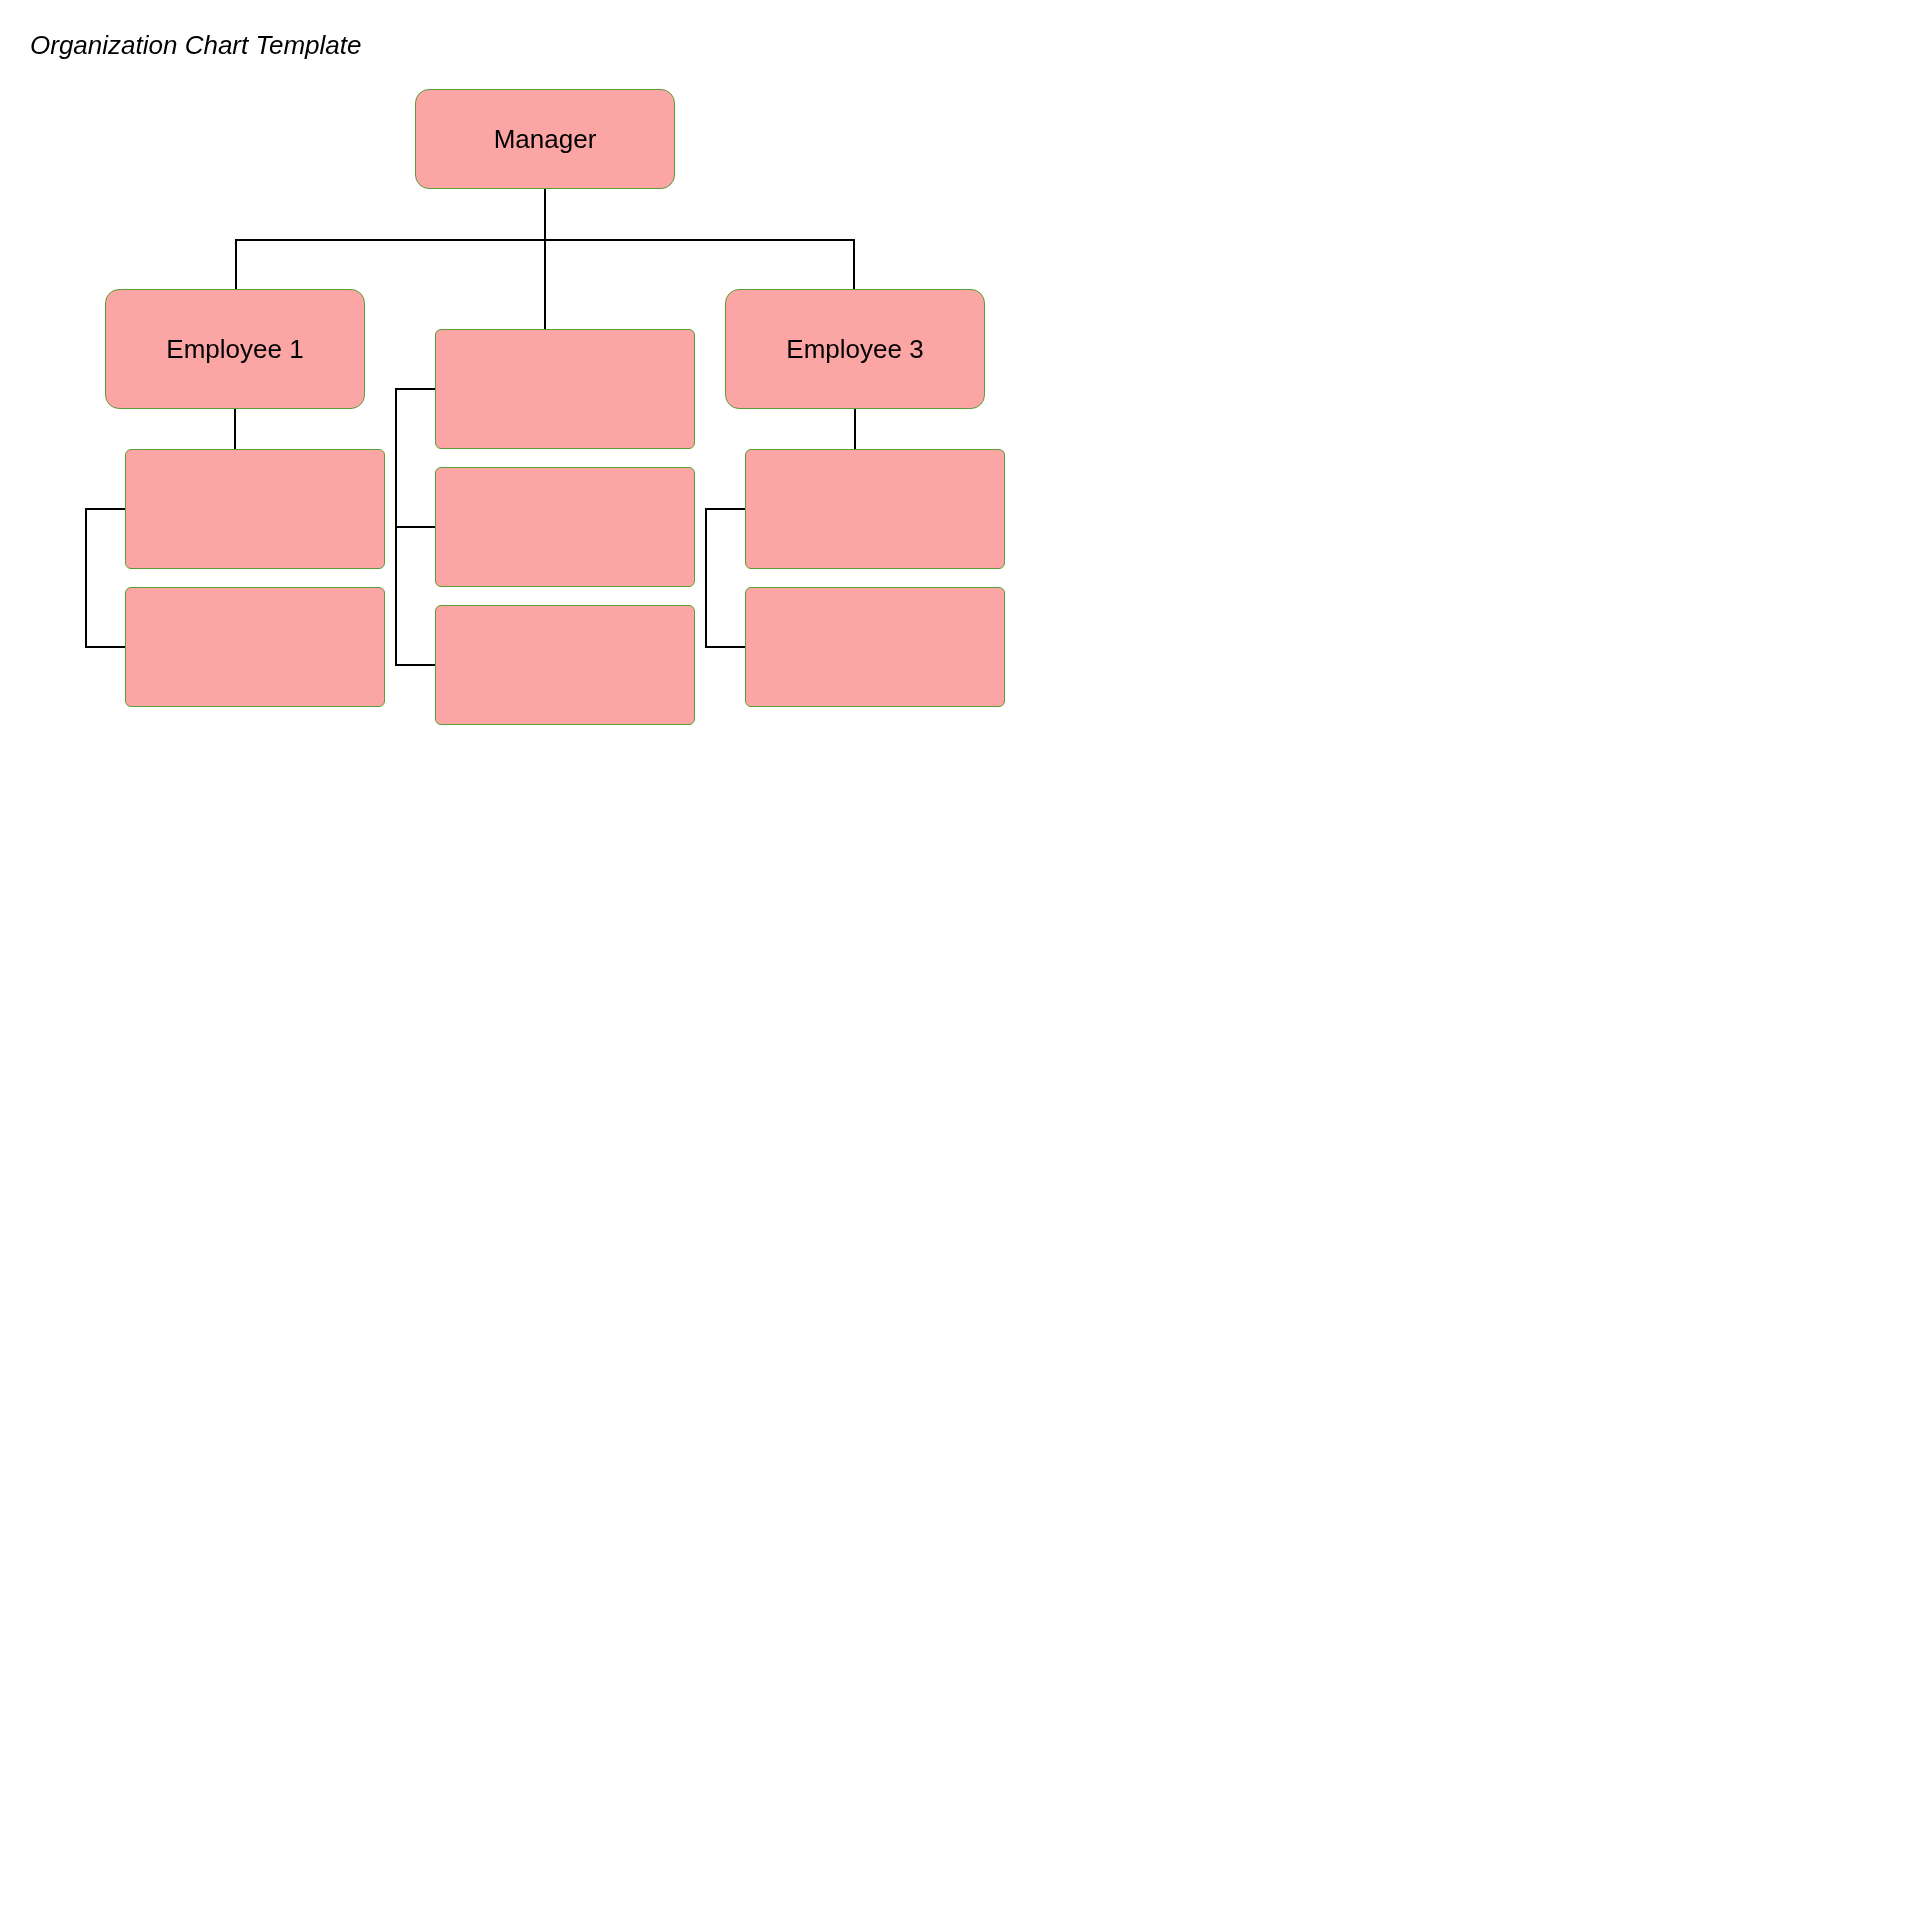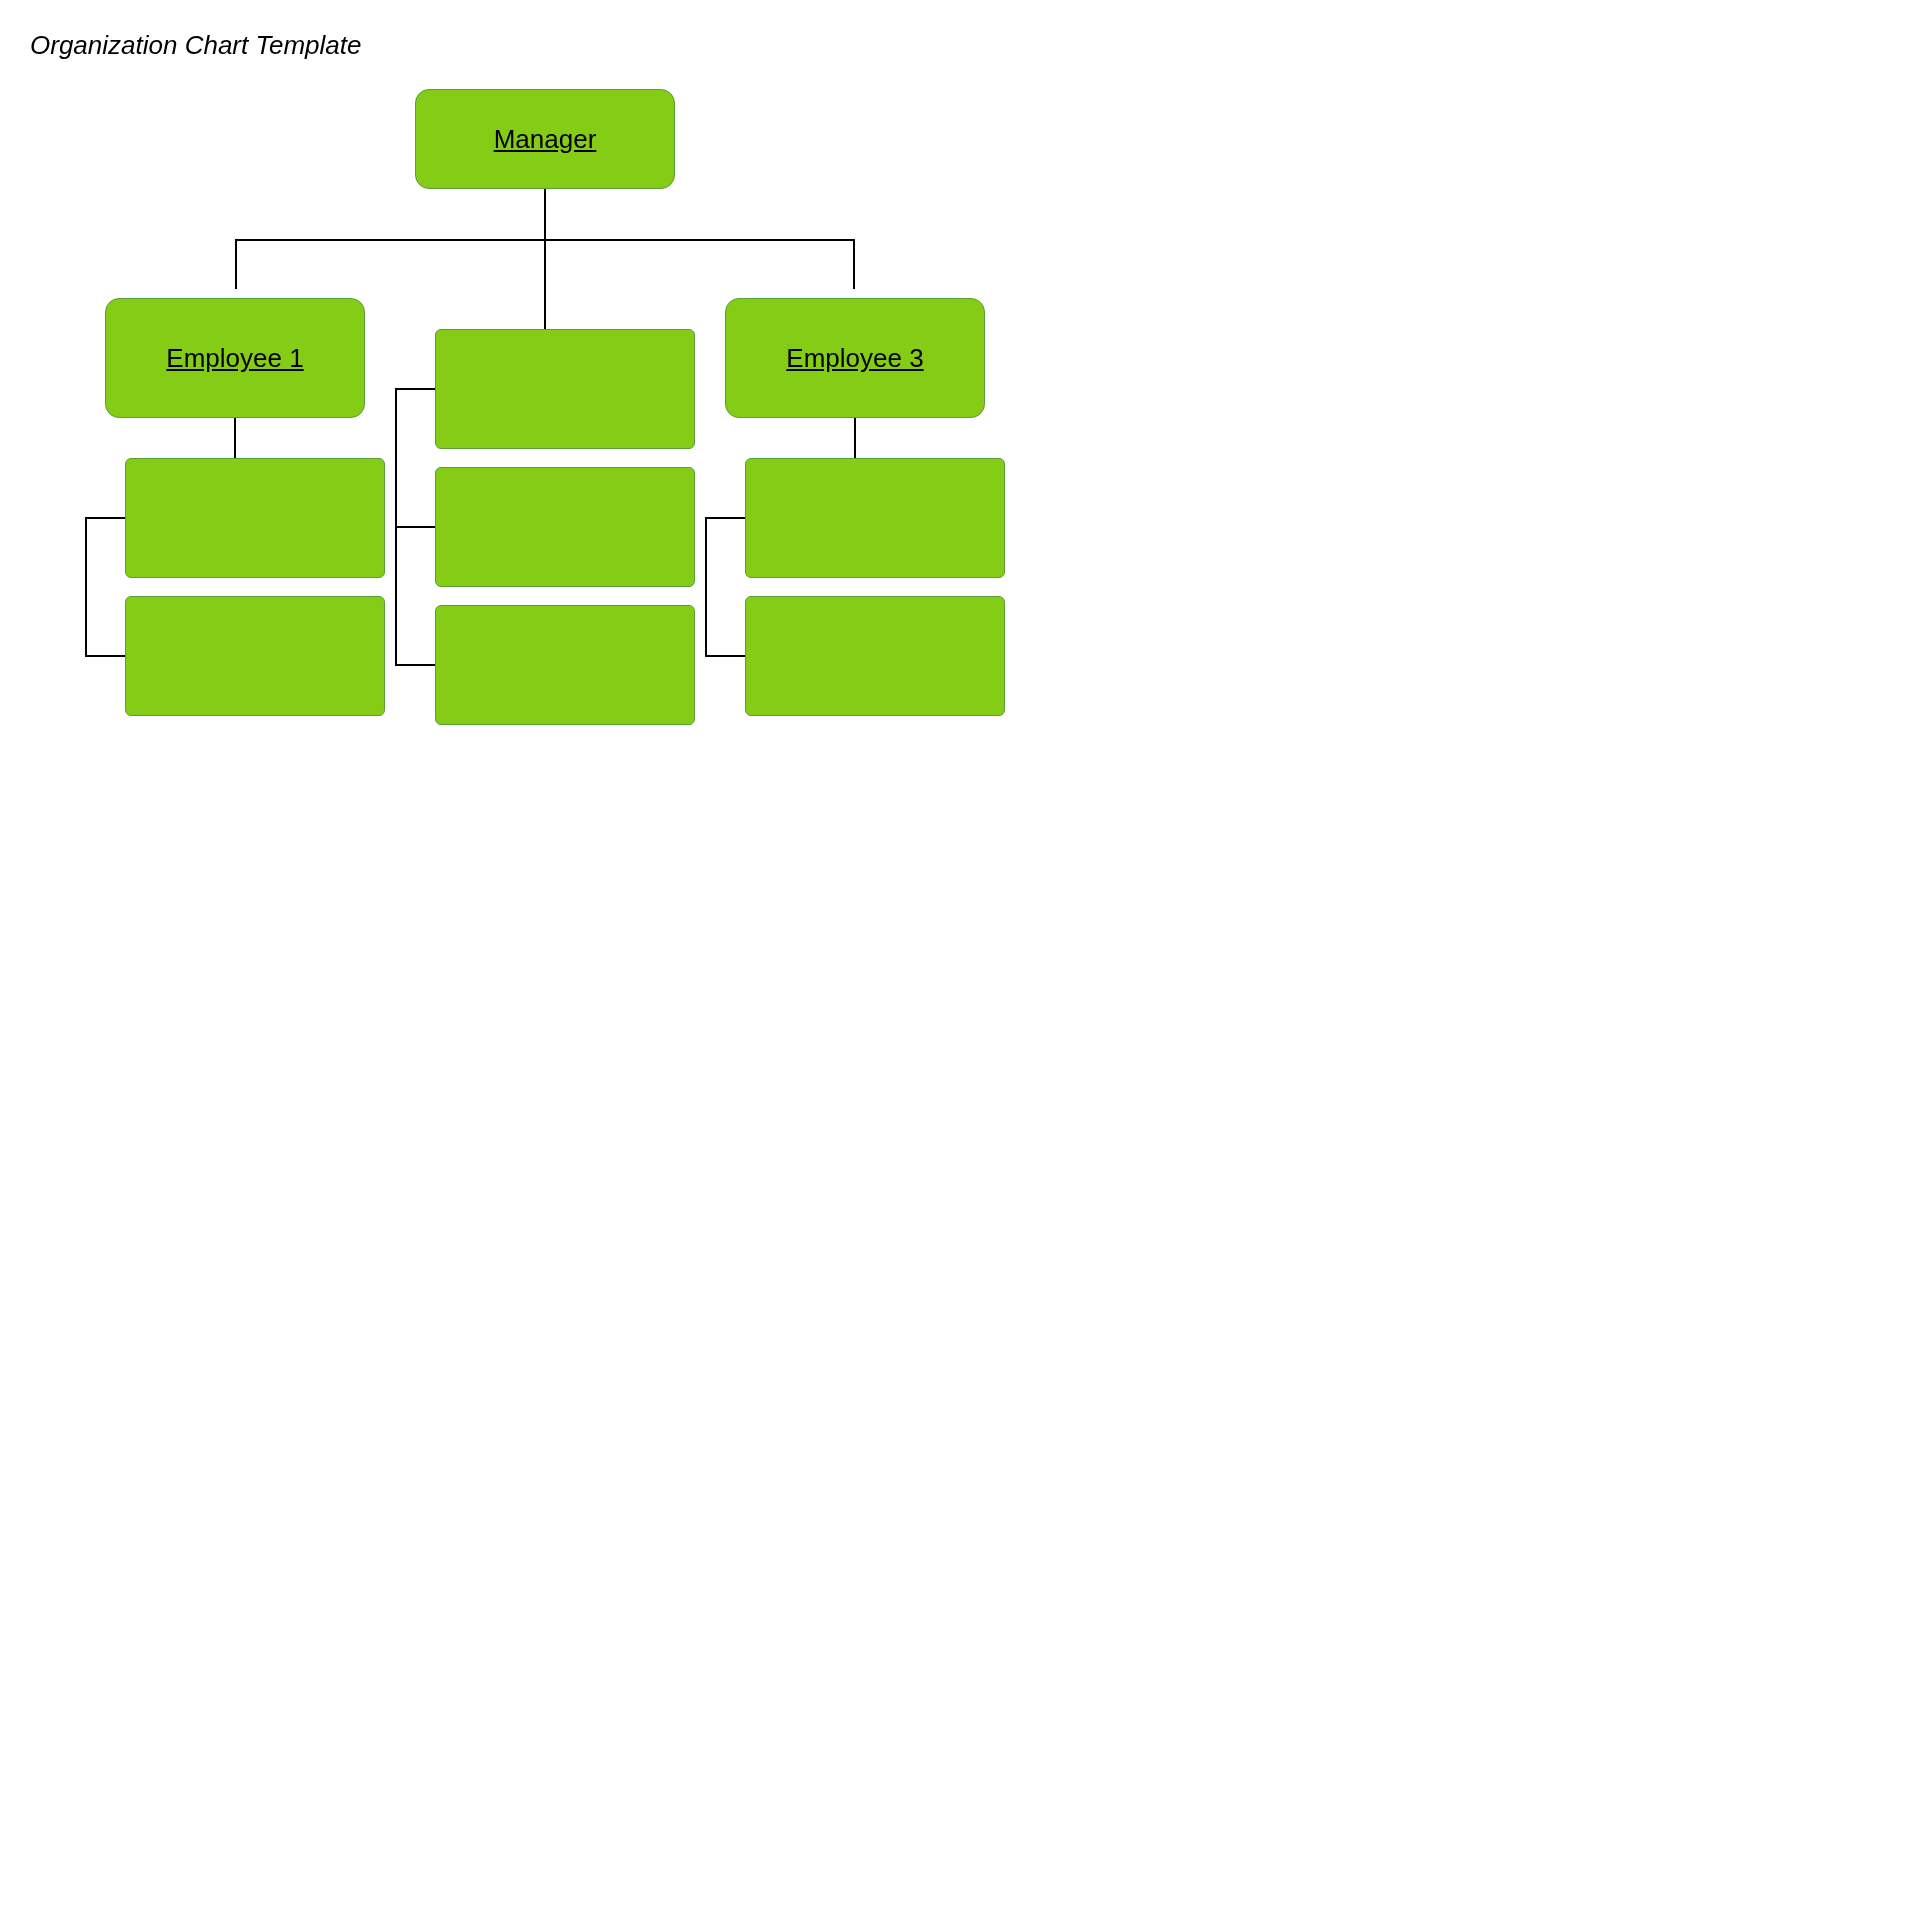--- a/index.html
+++ b/index.html
@@ -27,30 +27,29 @@
     .org-chart {
       display: flex;
       flex-direction: column;
       align-items: center;
       position: relative;
       width: 100%;
     }
 
     
     .node {
-      background: #84cc16;
+      background: #fca5a5;
       border: 1.5px solid #5a9e3a;
       border-radius: 14px;
       display: flex;
       align-items: center;
       justify-content: center;
       font-size: 26px;
       color: #000;
       text-align: center;
-      text-decoration: underline;
     }
 
     .node-manager {
       width: 260px;
       height: 100px;
     }
 
     .node-employee {
       width: 260px;
       height: 120px;
@@ -95,21 +94,21 @@
       top: 0;
     }
 
     .v-drop-1 { left: 130px; height: 50px; }
     .v-drop-2 { left: 50%; transform: translateX(-50%); height: 50px; }
     .v-drop-3 { right: 130px; height: 50px; }
 
     
     .three-cols {
       display: flex;
-      align-items: center;
+      align-items: flex-start;
       width: 880px;
       justify-content: space-between;
     }
 
     .emp-column {
       display: flex;
       flex-direction: column;
       align-items: center;
       width: 260px;
     }

